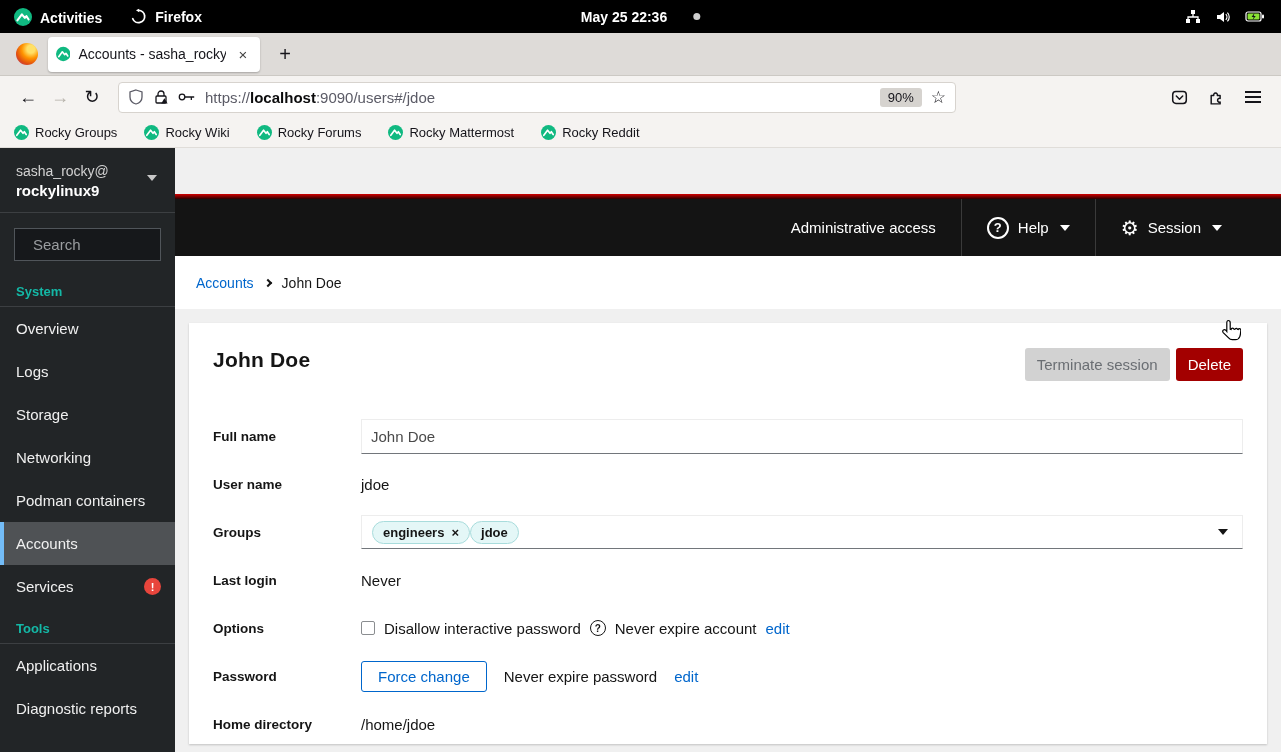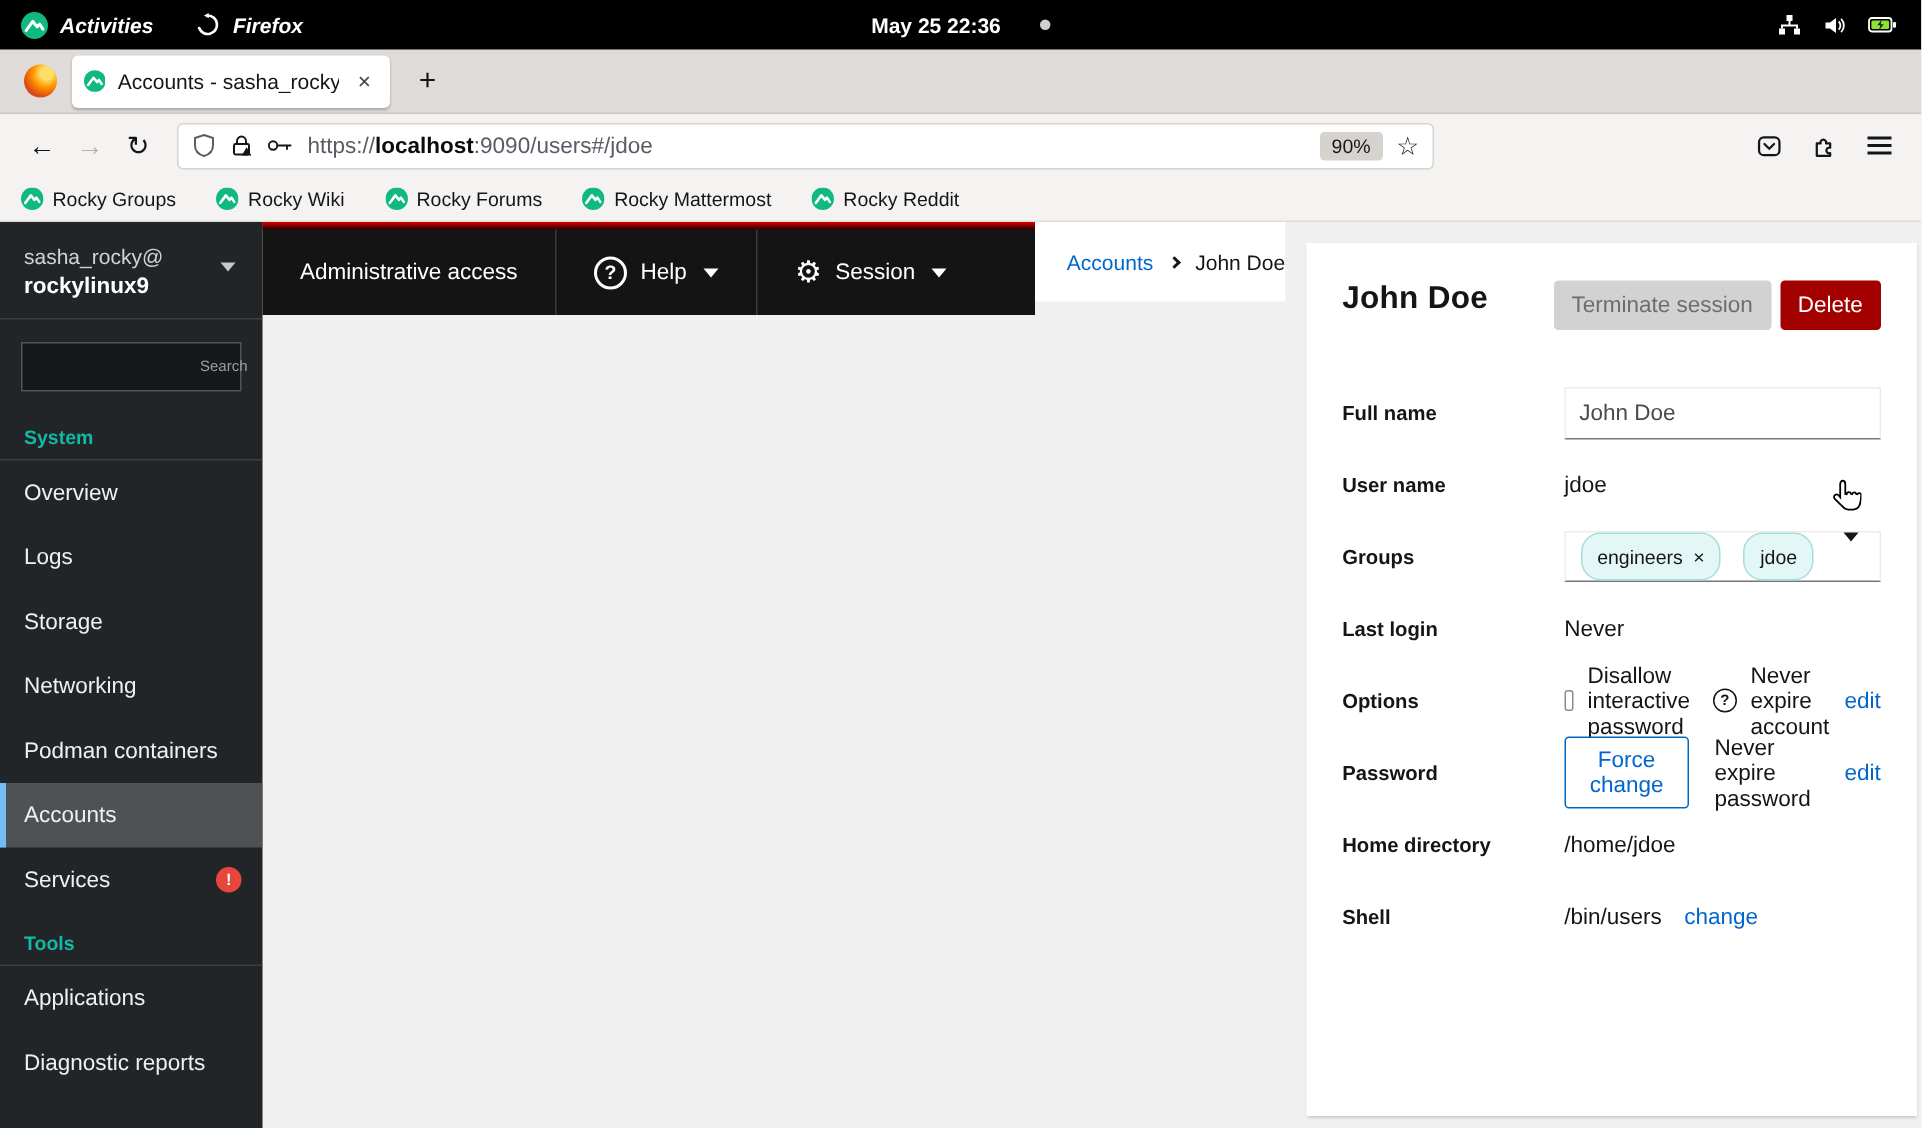--- a/index.html
+++ b/index.html
@@ -4,21 +4,21 @@
 <style>
   * { box-sizing: border-box; margin: 0; padding: 0; }
   html,body { width:1281px; height:752px; }
   .screen {
     width:1281px; height:752px; position:relative; overflow:hidden;
     font-family:"Liberation Sans", sans-serif; background:#f0f0f0; color:#151515;
   }
   
   .gnome-bar { height:33px; background:#000; color:#fff; display:flex; align-items:center; position:relative; font-size:14px; font-weight:700; }
   .gnome-left { display:flex; align-items:center; gap:28px; padding-left:14px; }
-  .gnome-item { display:flex; align-items:center; gap:8px; cursor:default;font-style:italic; }
+  .gnome-item { display:flex; align-items:flex-end; gap:8px; cursor:default; }
   .gnome-clock { position:absolute; left:50%; transform:translateX(-50%); display:flex; align-items:center; gap:26px; }
   .rec-dot { width:7px; height:7px; border-radius:50%; background:#cfcfcf; }
   .gnome-right { margin-left:auto; display:flex; align-items:center; gap:14px; padding-right:16px; }
   
   .tab-bar { height:43px; background:#dedbd8; display:flex; align-items:center; padding:0 8px; border-bottom:1px solid #ccc9c4; }
   .ff-logo { width:22px; height:22px; border-radius:50%; margin:0 10px 0 8px;
     background:radial-gradient(circle at 68% 28%, #ffe066 0 18%, #ff9500 42%, #e2500f 68%, #a32a86 100%); }
   .tab { width:212px; height:35px; background:#fff; border-radius:4px; box-shadow:0 1px 2px rgba(0,0,0,.25);
     display:flex; align-items:center; gap:8px; padding:0 8px; }
   .tab-title { font-size:14px; color:#15141a; white-space:nowrap; overflow:hidden; max-width:150px; }
@@ -43,30 +43,30 @@
   
   .app { height:604px; display:flex; }
   
   .sidebar { width:175px; background:#222527; color:#f0f0f0; flex-shrink:0; display:flex; flex-direction:column; overflow:hidden; }
   .host { padding:15px 16px 13px; position:relative; border-bottom:1px solid #3c3f42; }
   .host-user { font-size:14px; color:#d2d2d2; }
   .host-name { font-size:15px; font-weight:700; color:#fff; margin-top:3px; }
   .caret { width:0; height:0; border-left:5px solid transparent; border-right:5px solid transparent; border-top:6px solid #c8c8c8; }
   .host .caret { position:absolute; right:18px; top:27px; }
   .search-box { margin:15px 14px 4px; height:33px; border:1px solid #50555a; background:#16181b; display:flex; align-items:center; gap:8px; padding:0 10px; }
-  .search-box input { flex:1; background:transparent; border:none; outline:none; color:#f0f0f0; font-size:10px; font-family:inherit;text-align:right; }
+  .search-box input { flex:1; background:transparent; border:none; outline:none; color:#f0f0f0; font-size:15px; font-family:inherit; }
   .search-box input::placeholder { color:#9a9da0; }
   .nav-section-label { margin:19px 16px 7px; font-size:13px; color:#14b8a6;font-weight:bold; }
   .nav-divider { border-bottom:1px solid #3c3f42; }
   .side-item { height:43px; display:flex; align-items:center; padding:0 14px 0 16px; font-size:15px; color:#f0f0f0; cursor:pointer; }
   .side-item.selected { background:#4f5255; box-shadow:inset 4px 0 0 #73bcf7; }
   .side-item .badge { margin-left:auto; width:17px; height:17px; border-radius:50%; background:#e8453c; color:#fff; font-size:11px; font-weight:700; display:flex; align-items:center; justify-content:center; }
   .tools-gap { margin-top:13px; }
   
-  .content-col { flex:1; display:flex; min-width:0; }
+  .content-col { flex:1; display:flex; flex-direction:column; min-width:0;margin-top:46px; }
   .masthead { height:62px; background:#141414; display:flex; flex-direction:column; flex-shrink:0; }
   .brand-stripe { height:5px; background:linear-gradient(#d40000, #2b0000); }
   .masthead-row { flex:1; display:flex; align-items:stretch; justify-content:flex-end; color:#fff; font-size:15px; padding-right:34px; }
   .mast-section { display:flex; align-items:center; gap:9px; padding:0 25px; }
   .mast-section.bordered { border-left:1px solid #3a3a3a; }
   .mast-caret { border-top-color:#fff; margin-left:2px; }
   .help-circle { width:22px; height:22px; border:2px solid #fff; border-radius:50%; display:flex; align-items:center; justify-content:center; font-size:13px; font-weight:700; }
   .gear { font-size:20px; line-height:1; }
   .breadcrumb-bar { height:53px; background:#fff; display:flex; align-items:center; gap:11px; padding-left:21px; font-size:14px; flex-shrink:0; }
   .crumb-link { color:#0066cc; cursor:pointer; }
@@ -79,21 +79,21 @@
   .btn { font-family:inherit; font-size:15px; border:none; border-radius:3px; padding:8px 12px; cursor:pointer; }
   .btn-disabled { background:#d2d2d2; color:#6a6e73; }
   .btn-danger { background:#a30000; color:#fff; }
   .btn-outline { background:#fff; color:#0066cc; border:1px solid #0066cc; padding:6px 16px; }
   
   .form { margin-top:31px; display:grid; grid-template-columns:148px 1fr; grid-auto-rows:48px; align-items:center; }
   .f-label { font-size:13.5px; font-weight:700; color:#151515; }
   .f-value { font-size:15px; color:#151515; }
   .text-input { width:100%; height:35px; font-family:inherit; font-size:15px; color:#4a4a4a; padding:0 9px;
     border:1px solid #ededed; border-bottom:1px solid #72767b; outline:none; }
-  .groups-box { height:34px; border:1px solid #ededed; border-bottom:1px solid #72767b; display:flex; gap:15px; padding:0 10px; position:relative; }
+  .groups-box { height:34px; border:1px solid #ededed; border-bottom:1px solid #72767b; display:flex; align-items:center; gap:0; padding:0 10px; position:relative;font-weight:bold; }
   .chip { display:inline-flex; align-items:center; gap:7px; background:#e4f7f7; border:1px solid #a8dcdc; border-radius:13px; padding:3px 10px; font-size:13px; color:#151515; }
   .chip-x { font-size:13px; line-height:1; cursor:pointer; }
   .groups-caret { margin-left:auto; border-top-color:#151515; margin-right:4px; }
   .inline-row { display:flex; align-items:center; gap:9px; font-size:15px; }
   .checkbox { width:14px; height:14px; border:1px solid #8a8d90; border-radius:2px; background:#fff; appearance:none; cursor:pointer; }
   .q-icon { width:16px; height:16px; border:1.6px solid #151515; border-radius:50%; display:inline-flex; align-items:center; justify-content:center; font-size:10px; font-weight:700; color:#151515; flex-shrink:0; }
   .link { color:#0066cc; cursor:pointer; font-size:15px; }
   .pw-gap { margin-left:13px; }
   
   .cursor { position:absolute; left:1221px; top:319px; pointer-events:none; z-index:50; }

